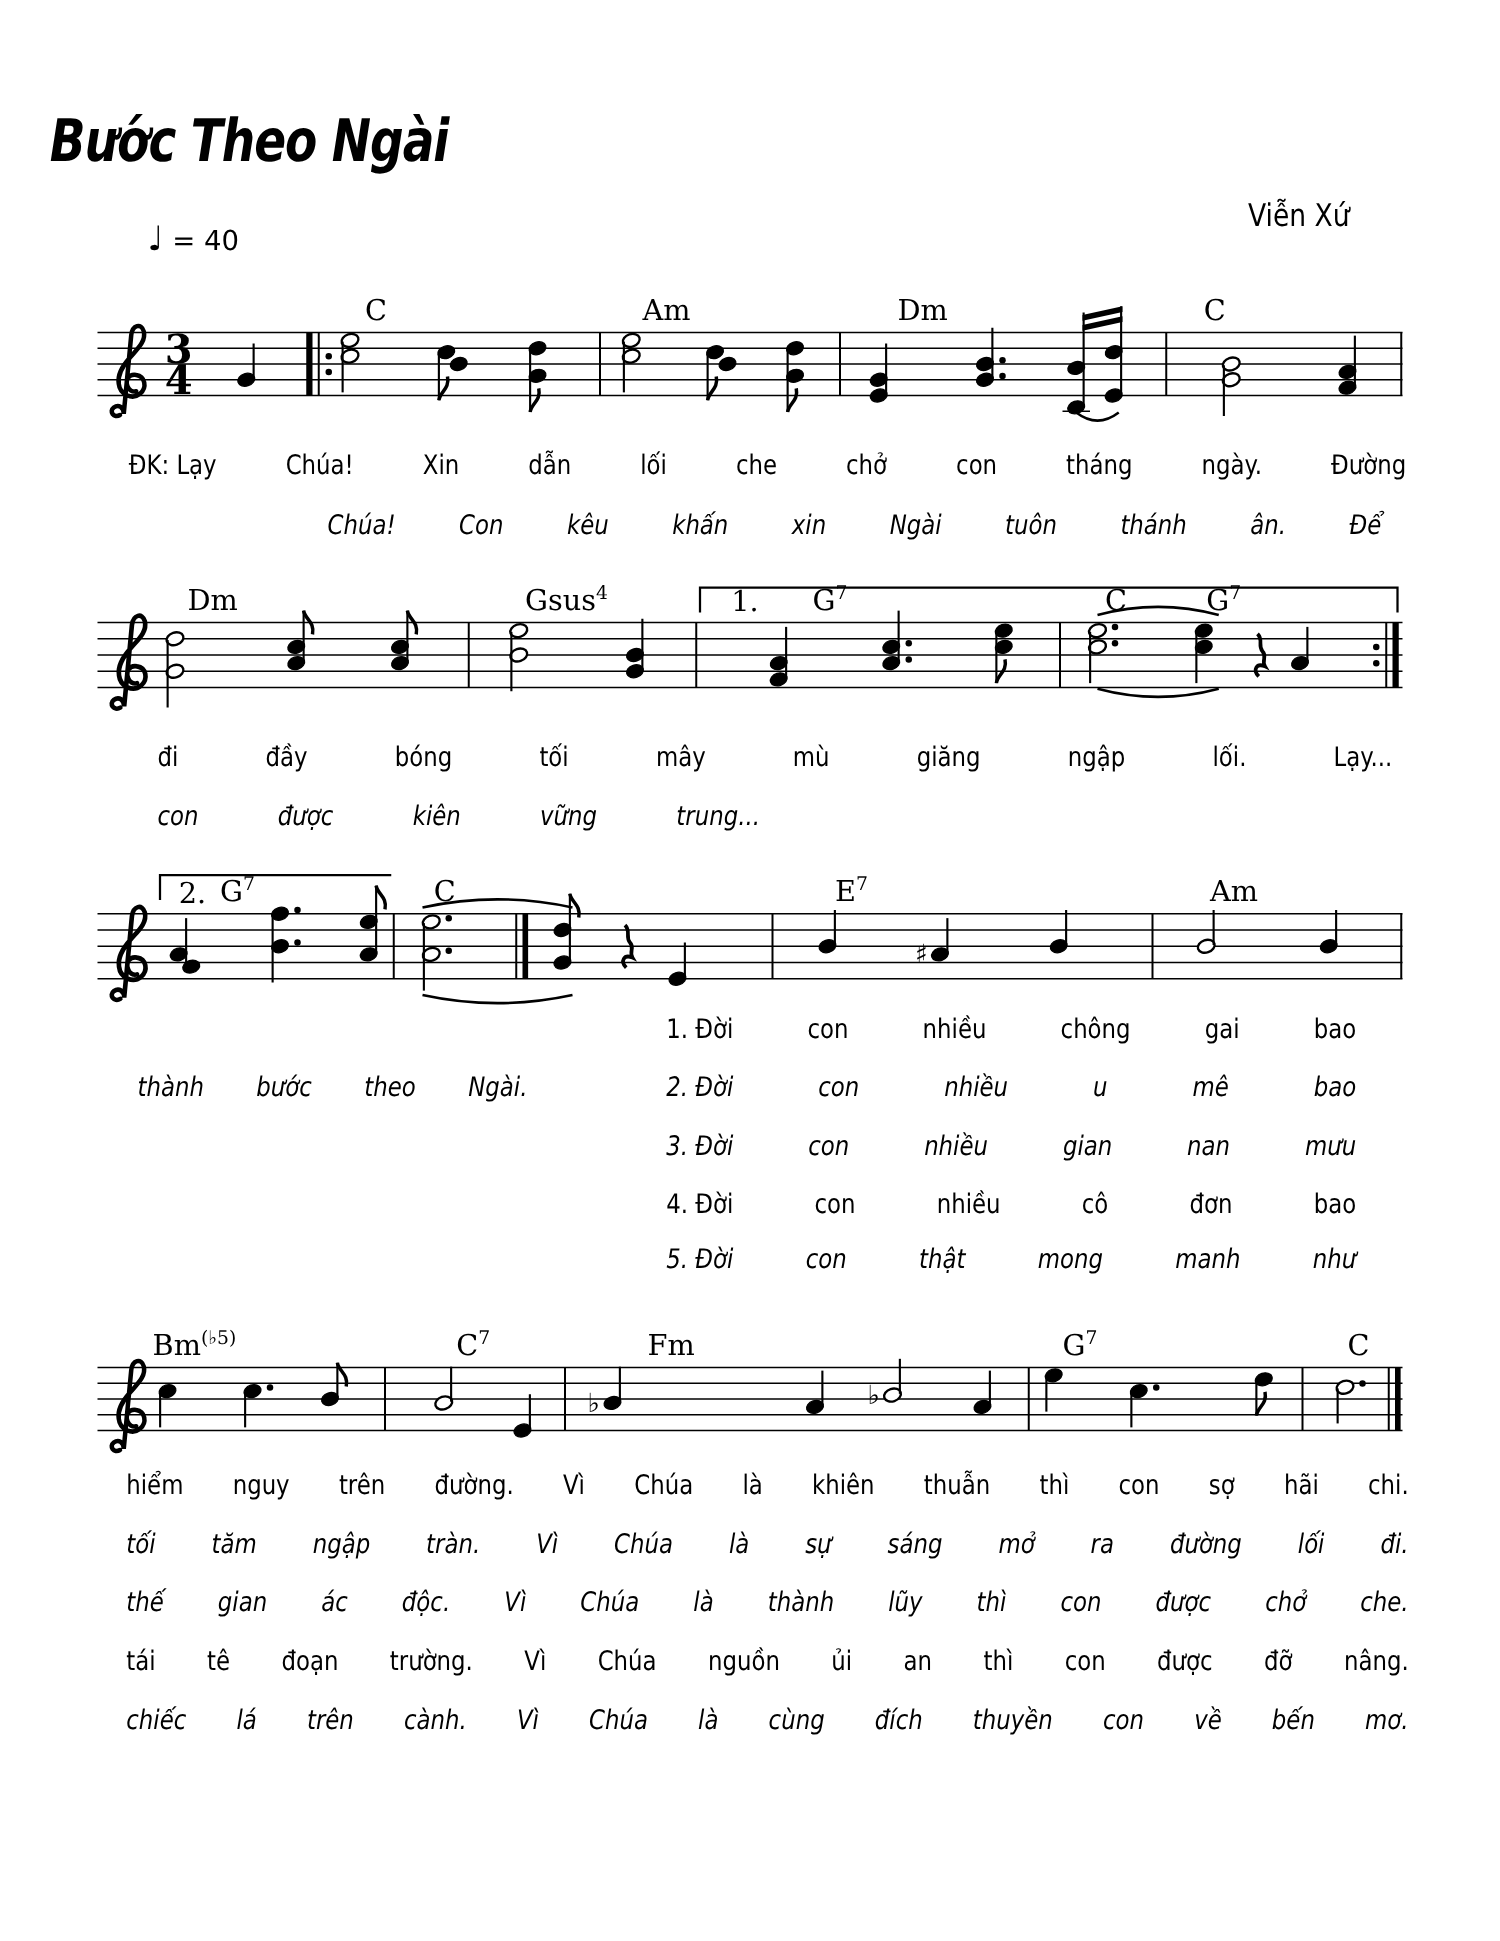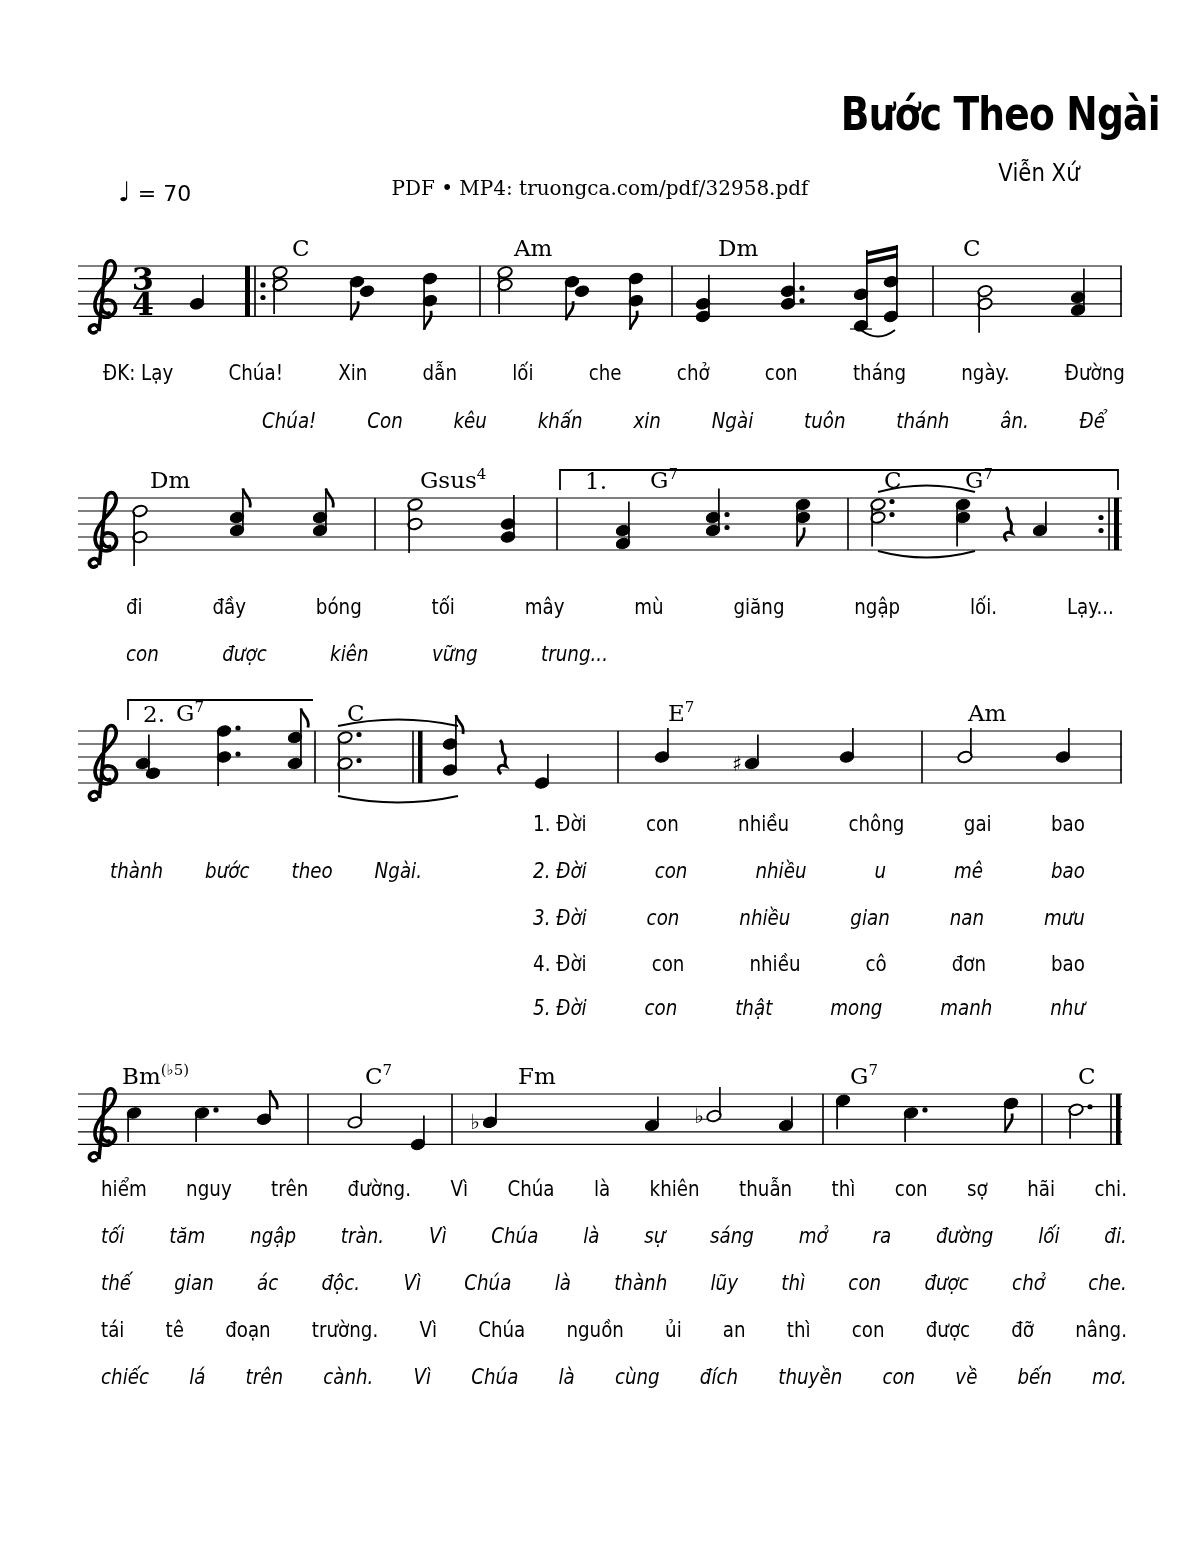--- a/index.html
+++ b/index.html
@@ -1,18 +1,18 @@
 <!DOCTYPE html>
 <html><head>
 <meta charset="utf-8">
 <style>
   html,body{margin:0;padding:0;background:#fff;}
   #page{position:relative;width:1200px;height:1553px;background:#ffffff;overflow:hidden;
         font-family:"DejaVu Sans",sans-serif;color:#000;}
-  #title-wrap{position:absolute;top:86px;left:0;right:0;text-align:right;}
+  #title-wrap{position:absolute;top:86px;left:0;right:0;text-align:left;font-style:italic;}
   #title{display:inline-block;font-size:47px;font-weight:bold;transform:scaleX(0.80);transform-origin:50% 50%;letter-spacing:-1px;}
   #subtitle{position:absolute;top:176px;left:0;right:0;text-align:center;
             font-family:"DejaVu Serif",serif;font-size:20px;}
   #author-wrap{position:absolute;top:158px;right:120px;}
   #author{display:inline-block;font-size:25px;transform:scaleX(0.85);transform-origin:100% 50%;}
   #tempo{position:absolute;left:118px;top:176px;font-size:22px;}
   #tempo .note{font-size:27px;}
   #score-svg{position:absolute;left:0;top:0;}
   .lyric-row{position:absolute;display:flex;justify-content:space-between;
              font-size:21.5px;line-height:26px;transform:scaleX(0.85);transform-origin:0 50%;white-space:nowrap;}
@@ -258,29 +258,28 @@
       <path d="M 1005.1 1132.45 C 1006 1125.45 1014 1123.45 1012 1113.45" fill="none" stroke="#000" stroke-width="2.8"></path>
       <ellipse cx="1076" cy="1109.75" rx="6.9" ry="5" transform="rotate(-18 1076 1109.75)" fill="#fff" stroke="#000" stroke-width="1.9"></ellipse>
       <circle cx="1090" cy="1106.75" r="2.6" fill="#000"></circle>
       <line x1="1070.1" y1="1110.75" x2="1070.1" y2="1138.75" stroke="#000" stroke-width="1.7"></line>
     </svg>
 
   <div id="title-wrap">
     <span id="title">Bước Theo Ngài</span>
   </div>
 
-  <div id="subtitle">PDF • MP4: truongca.com/pdf/32958.pdf</div>
 
   <div id="author-wrap">
     <span id="author">Viễn Xứ</span>
   </div>
 
   <div id="tempo">
     <span class="note">♩</span>
-    <span>= 70</span>
+    <span>= 40</span>
   </div>
 
   <div id="lyrics">
       <div class="lyric-row" style="top: 360px; left: 103px; width: 1202.35px;">
         <span class="lyric-word">ĐK: Lạy</span>
         <span class="lyric-word">Chúa!</span>
         <span class="lyric-word">Xin</span>
         <span class="lyric-word">dẫn</span>
         <span class="lyric-word">lối</span>
         <span class="lyric-word">che</span>

